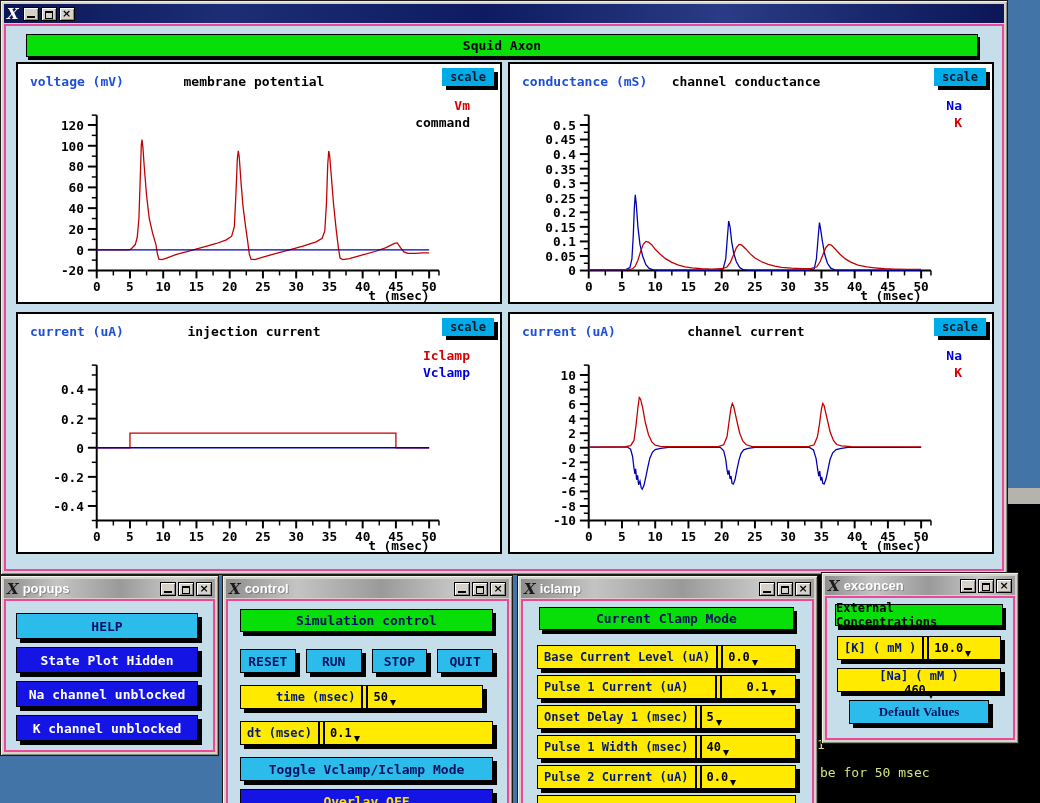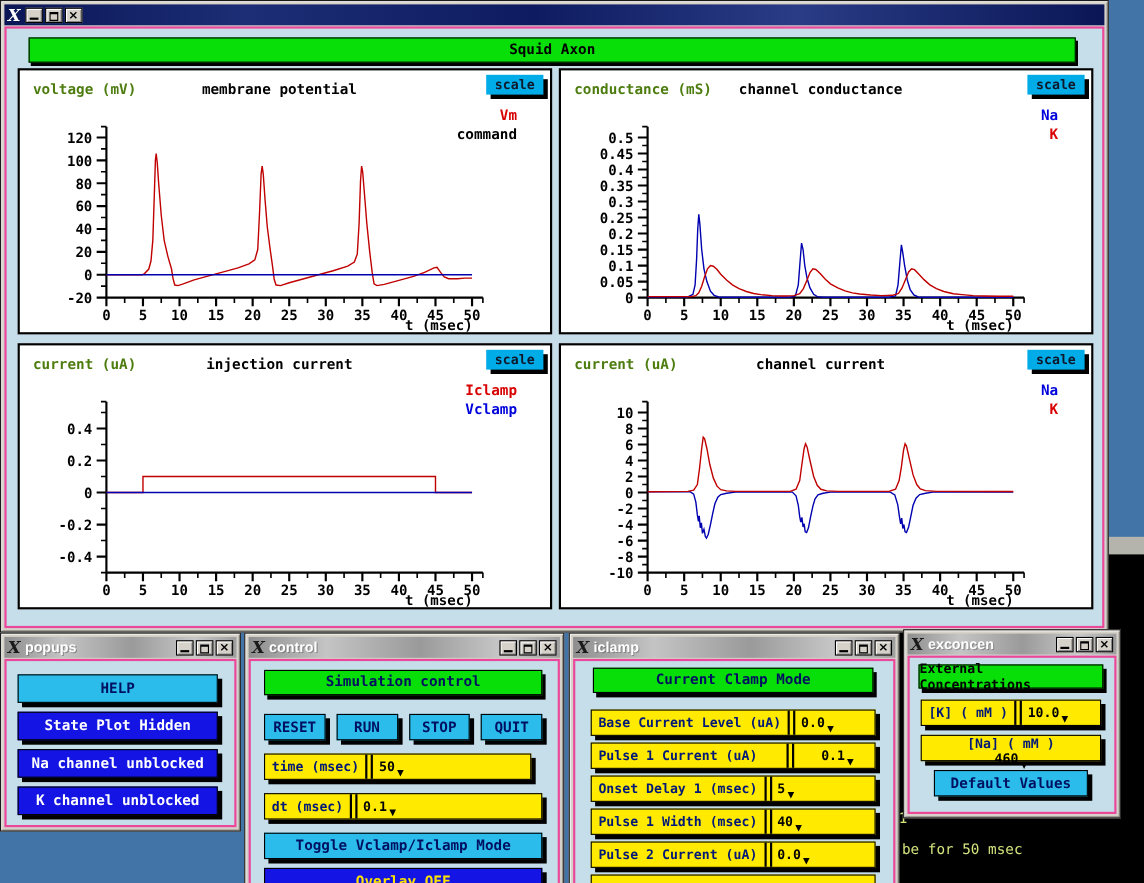--- a/index.html
+++ b/index.html
@@ -27,21 +27,21 @@
   .g-max{width:8px;height:8px;border:1px solid #000;border-top:2px solid #000;margin-bottom:1px;box-sizing:border-box;}
   .g-close{font:bold 11px "DejaVu Sans",sans-serif;color:#000;line-height:12px;margin-bottom:0px;}
   .client{flex:1;margin-top:1px;border:2px solid #ec4899;background:#C5DEEA;position:relative;overflow:hidden;}
   
   .banner{position:absolute;background:#08DF08;border:1px solid #000;box-shadow:2px 3px 0 #000;
           display:flex;align-items:center;justify-content:center;
           font:bold 13px "DejaVu Sans Mono",monospace;color:#000;}
   .panel{position:absolute;width:486px;height:242px;background:#fff;border:2px solid #000;box-sizing:border-box;}
   .panel svg.plot{position:absolute;left:0;top:0;width:100%;height:100%;}
   svg.plot text{font:bold 13px "DejaVu Sans Mono",monospace;fill:#000;}
-  .ylab{position:absolute;left:12px;top:10px;font:bold 13px "DejaVu Sans Mono",monospace;color:#4d7c0f;}
+  .ylab{position:absolute;left:12px;top:10px;font:bold 13px "DejaVu Sans Mono",monospace;color:#1d4ed8;}
   .ptitle{position:absolute;left:120px;right:130px;top:10px;text-align:center;
           font:bold 13px "DejaVu Sans Mono",monospace;color:#000;}
   .scalebtn{position:absolute;top:4px;right:6px;background:#00ACE8;color:#0f172a;border:none;
             box-shadow:4px 4px 0 #000;font:bold 12px "DejaVu Sans Mono",monospace;padding:2px 8px;}
   .legend{position:absolute;right:30px;top:33px;text-align:right;
           font:bold 13px "DejaVu Sans Mono",monospace;line-height:17px;}
   
   .ghead{position:absolute;background:#08DF08;border:1px solid #000;box-shadow:3px 4px 0 #000;
          display:flex;align-items:center;justify-content:center;
          font:bold 13px "DejaVu Sans Mono",monospace;color:#001060;box-sizing:border-box;}
@@ -441,21 +441,21 @@
       </span>
     </div>
     <div class="client">
       <div class="ghead" style="left:12px;right:14px;top:8px;height:23px;">Simulation control</div>
       <div class="btnrow" style="left:12px;right:14px;top:48px;height:24px;">
         <button class="wbtn">RESET</button>
         <button class="wbtn">RUN</button>
         <button class="wbtn">STOP</button>
         <button class="wbtn">QUIT</button>
       </div>
-      <div class="frow" style="left:12px;right:24px;top:84px;height:24px;">
+      <div class="frow" style="left:12px;right:24px;top:84px;height:24px;padding-left:29px;">
         <span class="flabel">time (msec)</span>
         <span class="fsep"></span>
         <span class="fval">
             <span>50</span>
             <span class="caret"></span>
           </span>
       </div>
       <div class="frow" style="left:12px;right:14px;top:120px;height:24px;">
         <span class="flabel">dt (msec)</span>
         <span class="fsep"></span>
@@ -558,17 +558,17 @@
           </span>
       </div>
       <div class="frow" style="left:10px;right:12px;top:70px;height:24px;flex-direction:column;">
         <span class="flabel">[Na] ( mM )</span>
         <span class="fsep"></span>
         <span class="fval">
             <span>460</span>
             <span class="caret"></span>
           </span>
       </div>
-      <button class="wbtn" style="position:absolute;left:22px;right:24px;top:102px;height:24px;">Default Values</button>
+      <button class="wbtn" style="position:absolute;left:22px;right:24px;top:102px;height:24px;font-family:Liberation Serif, serif;">Default Values</button>
     </div>
   </div>
 
 </div>
 
 </body></html>

